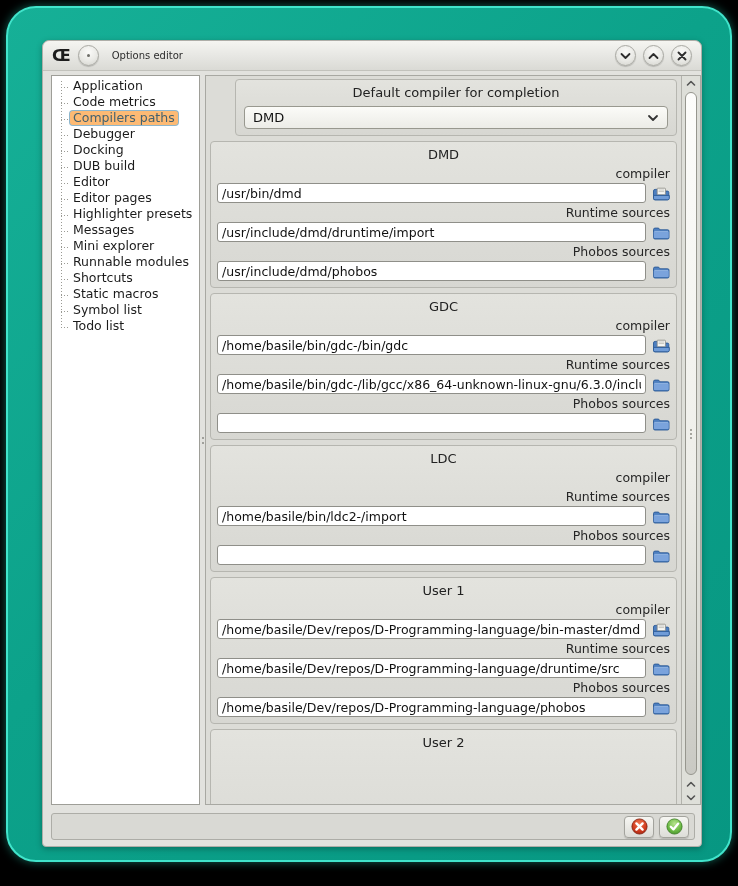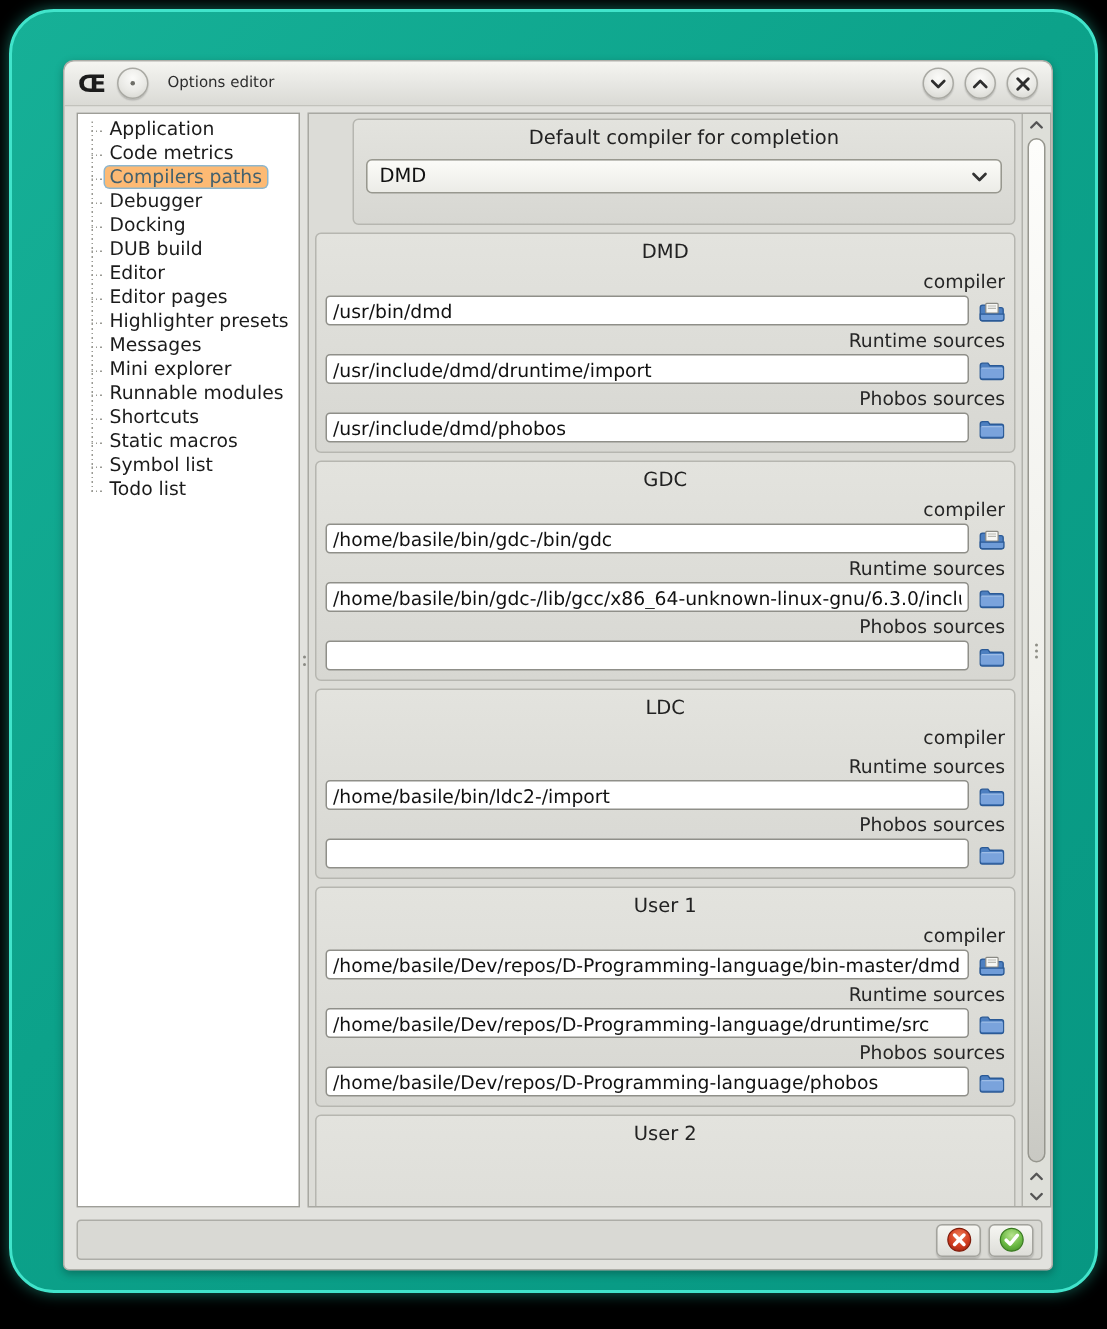--- a/index.html
+++ b/index.html
@@ -189,21 +189,21 @@
       </div>
 
       <div class="splitter">
           <i></i>
           <i></i>
         </div>
 
       <div class="options-panel">
         <div class="scroll-content">
 
-          <section class="group-box" style="padding-bottom:14px;margin-left:27px;">
+          <section class="group-box" style="padding-bottom:0;margin-left:27px;">
             <div class="group-title">Default compiler for completion</div>
             <div class="combo">
               <span class="combo-text">DMD</span>
               <svg width="12" height="8" viewBox="0 0 12 8">
                 <path d="M2 2 L6 6 L10 2" fill="none" stroke="#333" stroke-width="1.8" stroke-linecap="round" stroke-linejoin="round"></path>
               </svg>
             </div>
           </section>
 
           <div id="compiler-groups">

